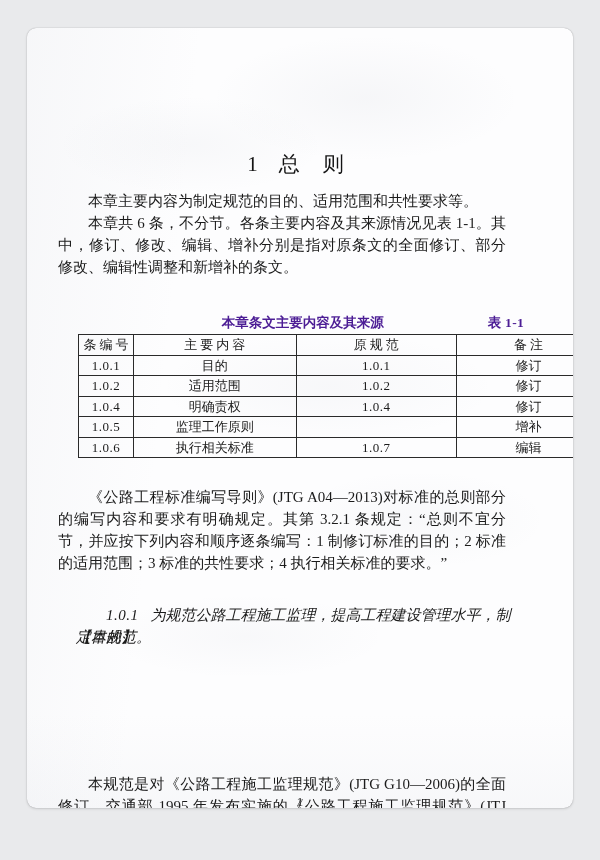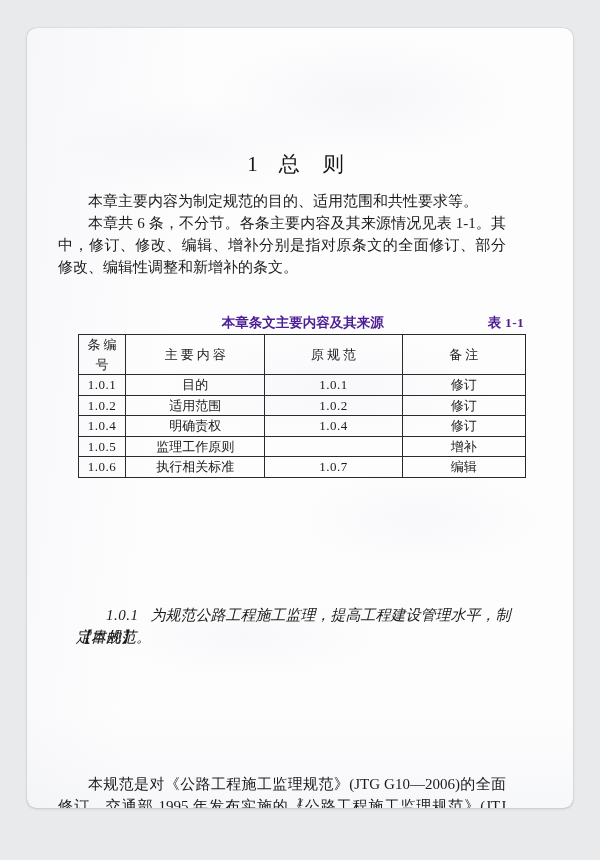--- a/index.html
+++ b/index.html
@@ -130,21 +130,21 @@
     font-weight: bold;
     letter-spacing: 0.3px;
     white-space: nowrap;
   }
 
   
   #source-table {
     position: absolute;
     left: 51px;
     top: 306px;
-    width: 448px;
+    width: 523px;
     border-collapse: collapse;
     font-size: 13px;
     color: #1b1b1b;
   }
   #source-table td, #source-table th {
     border: 1px solid #2a2a2a;
     height: 19.5px;
     padding: 0;
     text-align: center;
     font-weight: normal;
@@ -236,20 +236,23 @@
         </tr>
         <tr>
           <td class="cell-num">1.0.6</td>
           <td>执行相关标准</td>
           <td class="cell-num">1.0.7</td>
           <td>编辑</td>
         </tr>
       </tbody>
     </table>
 
+    <div class="body-block" id="guide-block">
+      <p>《公路工程标准编写导则》(JTG A04—2013)对标准的总则部分的编写内容和要求有明确规定。其第 3.2.1 条规定：“总则不宜分节，并应按下列内容和顺序逐条编写：1 制修订标准的目的；2 标准的适用范围；3 标准的共性要求；4 执行相关标准的要求。”</p>
+    </div>
 
     <div class="clause-line">
       <span class="cnum">1.0.1</span><span>为规范公路工程施工监理，提高工程建设管理水平，制定本规范。</span>
     </div>
 
     <div class="bracket-head">【目的】</div>
 
 
     <div class="body-block" id="final-block">
       <p>本规范是对《公路工程施工监理规范》(JTG G10—2006)的全面修订。交通部 1995 年发布实施的《公路工程施工监理规范》(JTJ 077—95)(简称“95</p>

